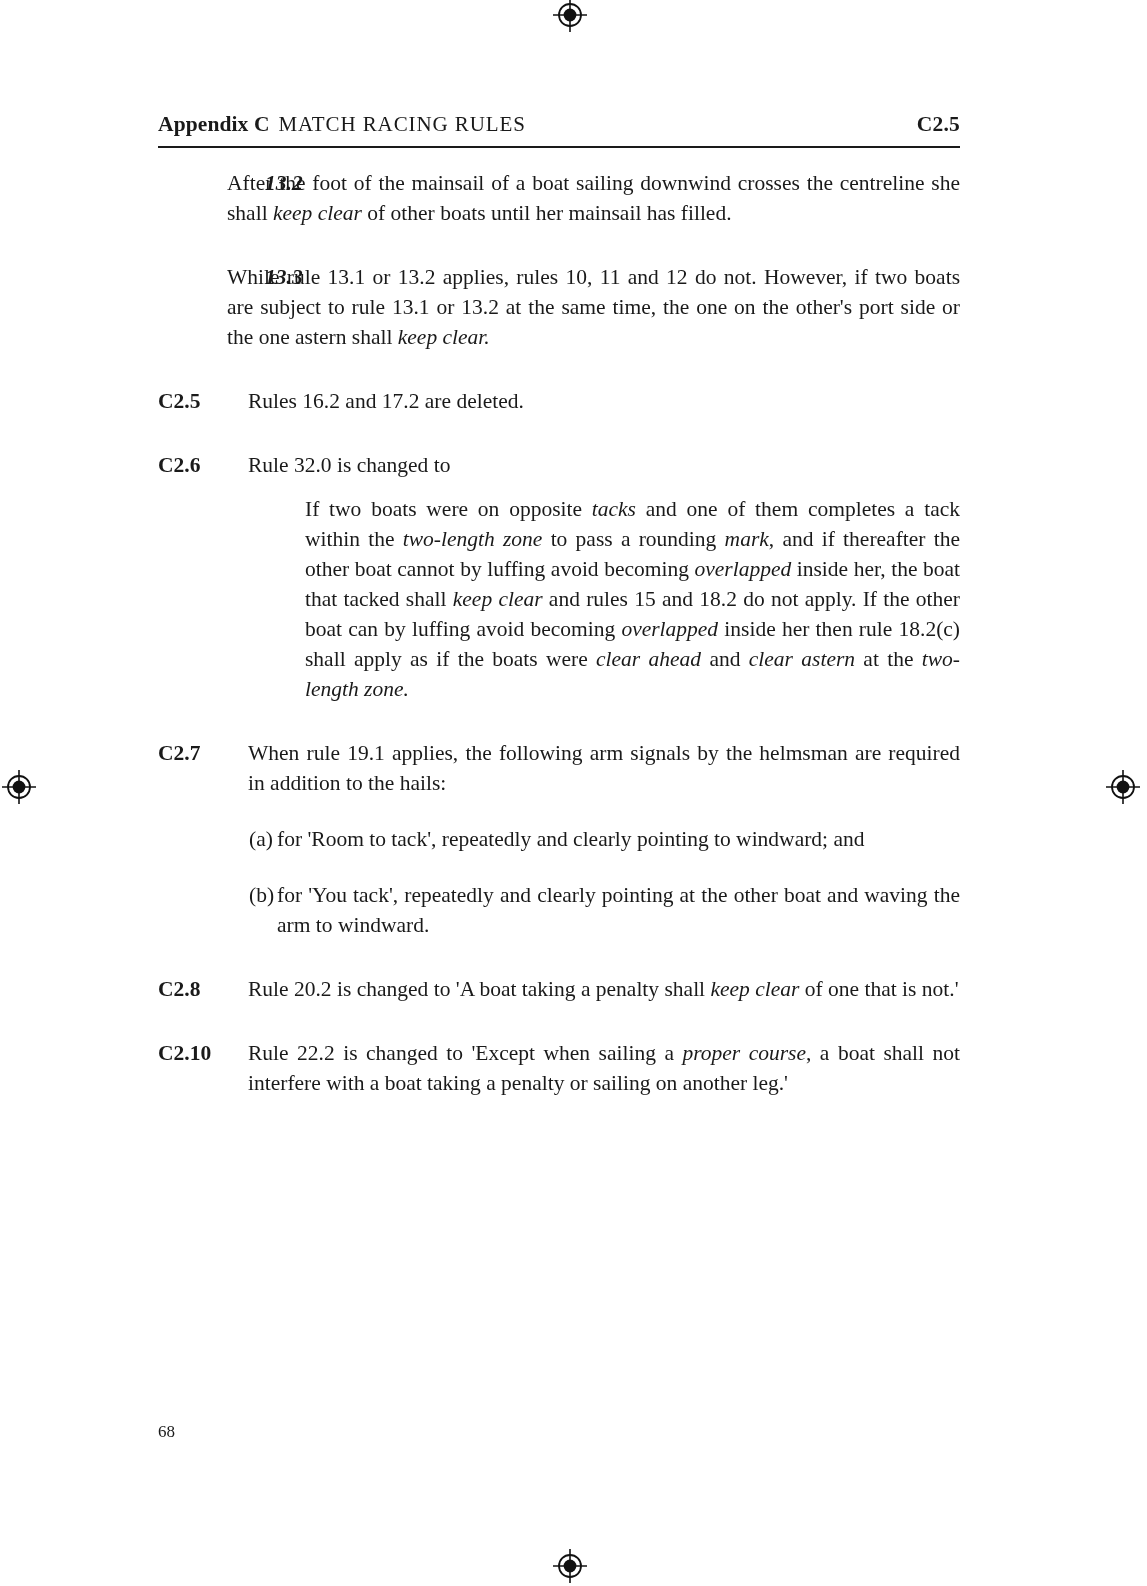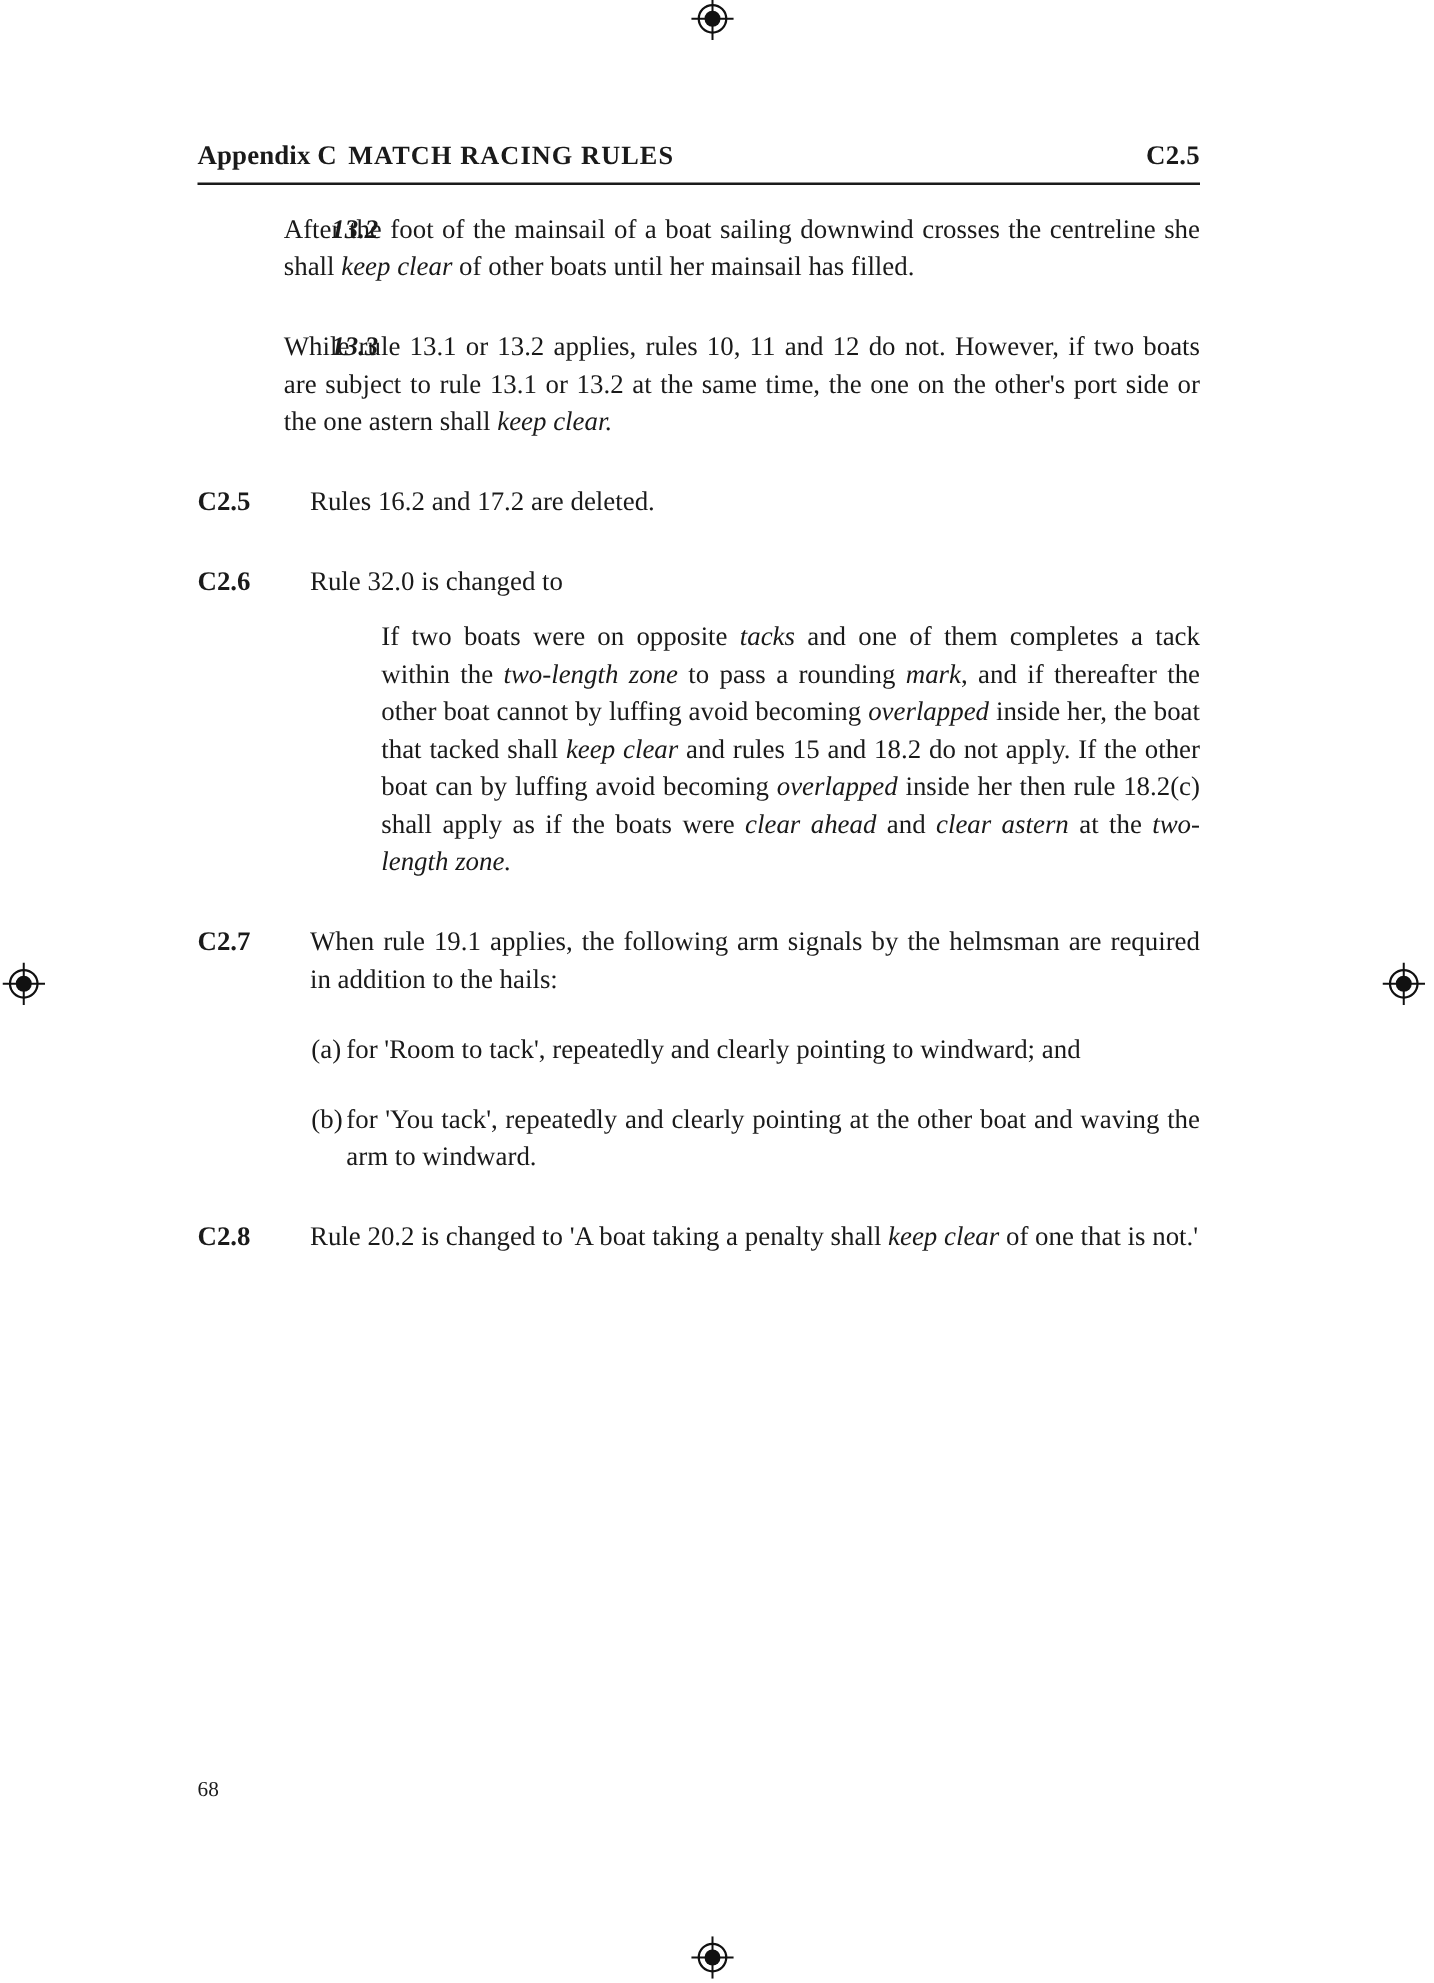--- a/index.html
+++ b/index.html
@@ -41,21 +41,21 @@
   }
   .header-left {
     font-size: 21.5px;
     white-space: nowrap;
     letter-spacing: 0.1px;
   }
   .header-appendix {
     font-weight: bold;
   }
   .header-title {
-    font-weight: bold;
+    font-weight: normal;
     letter-spacing: 0.9px;
     margin-left: 9px;
     font-size: 21px;
   }
   .header-right {
     font-size: 21.5px;
     font-weight: bold;
     letter-spacing: 0.2px;
   }
   .header-rule {
@@ -218,18 +218,22 @@
       <span class="label">(b)</span>
       <div class="body">for 'You tack', repeatedly and clearly pointing at the other boat and waving the arm to windward.</div>
     </div>
 
     <div class="block level-c gap-lg">
       <span class="label">C2.8</span>
       <div class="body"><span>Rule 20.2 is changed to 'A boat taking a penalty shall </span><em>keep clear</em><span> of one that is not.'</span></div>
     </div>
 
 
+    <div class="block level-c">
+      <span class="label">C2.10</span>
+      <div class="body"><span>Rule 22.2 is changed to 'Except when sailing a </span><em>proper course</em><span>, a boat shall not interfere with a boat taking a penalty or sailing on another leg.'</span></div>
+    </div>
 
   </div>
 
   <div class="folio">68</div>
 
 </div>
 
 </body></html>

